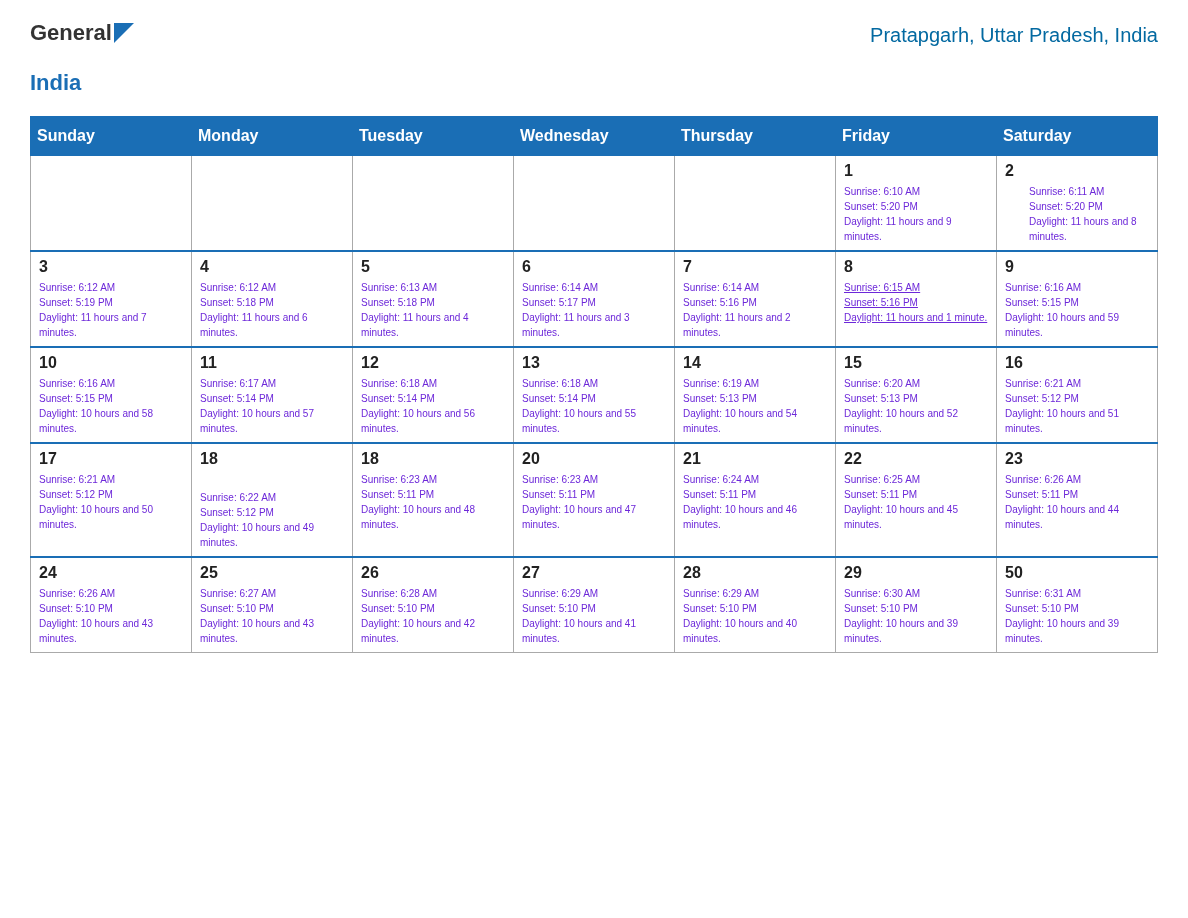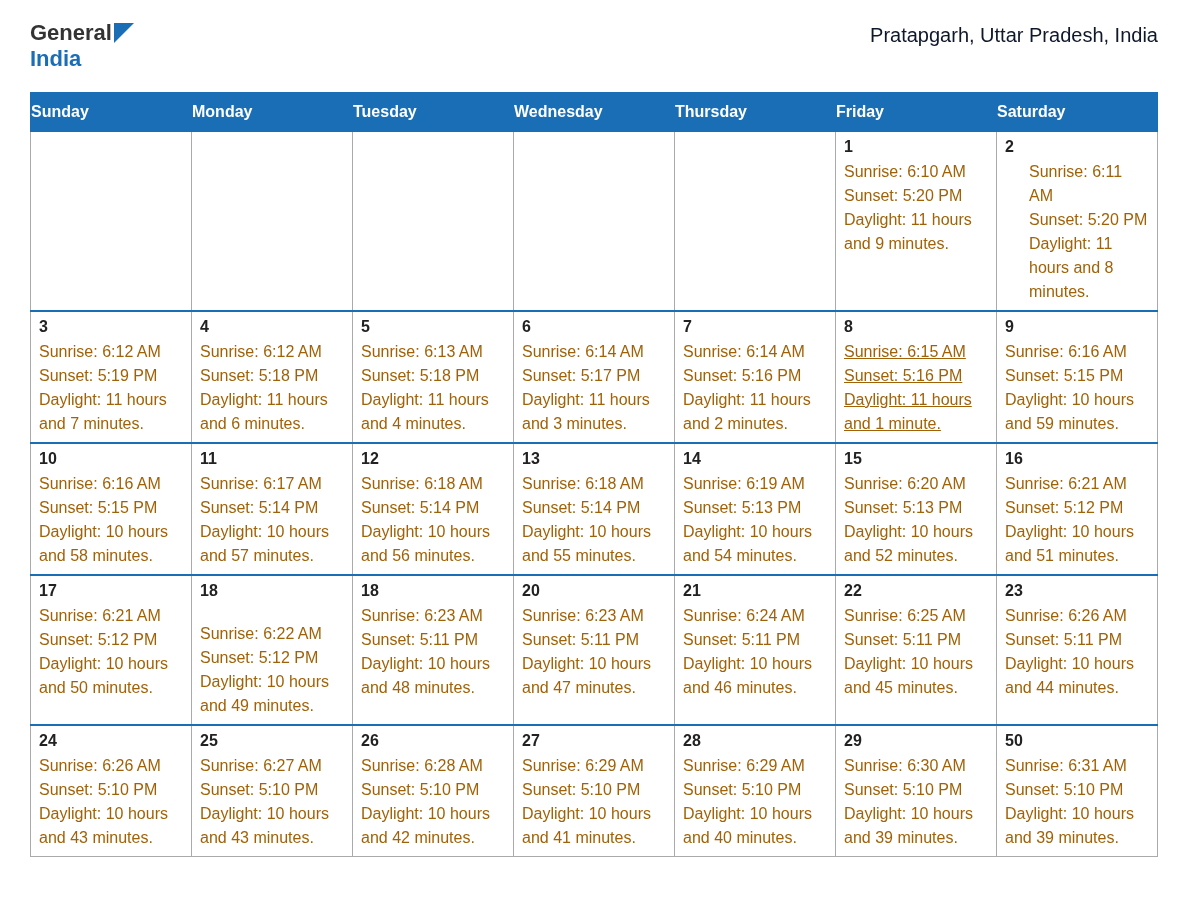--- a/index.html
+++ b/index.html
@@ -39,66 +39,67 @@
       text-align: right;
     }
     .page-title {
       font-size: 48px;
       font-weight: bold;
       color: #222;
       line-height: 1.1;
     }
     .subtitle {
       font-size: 20px;
-      color: #0f172a;
+      color: #0369a1;
       margin-top: 4px;
     }
     .calendar {
       width: 100%;
       border-collapse: collapse;
       border: 1px solid #aaa;
     }
     .calendar th {
       background-color: #1a6eb5;
       color: #fff;
       font-size: 16px;
       font-weight: bold;
-      padding: 10px 0;
+      padding: 10px 6px;
       text-align: left;
       border: 1px solid #1a6eb5;
     }
     .calendar td {
       border: 1px solid #aaa;
       vertical-align: top;
       padding: 6px 8px;
       width: calc(100% / 7);
       min-height: 100px;
     }
     .day-number {
       font-size: 16px;
       font-weight: bold;
       color: #222;
       display: block;
       margin-bottom: 4px;
     }
     .day-info {
-      font-size: 16px;
-      color: #a16207;
+      font-size: 10px;
+      color: #6d28d9;
       line-height: 1.5;
     }
     .empty-cell {
       background: #fff;
     }
     .row-divider {
       border-top: 2px solid #1a6eb5;
     }
     .logo-wrapper {
       display: flex;
       flex-direction: column;
       align-items: flex-start;
+      gap: 24px;
     }
     .logo-line1 {
       display: flex;
       align-items: center;
     }
   </style>
 </head>
 <body>
 
 <div class="header-area">

